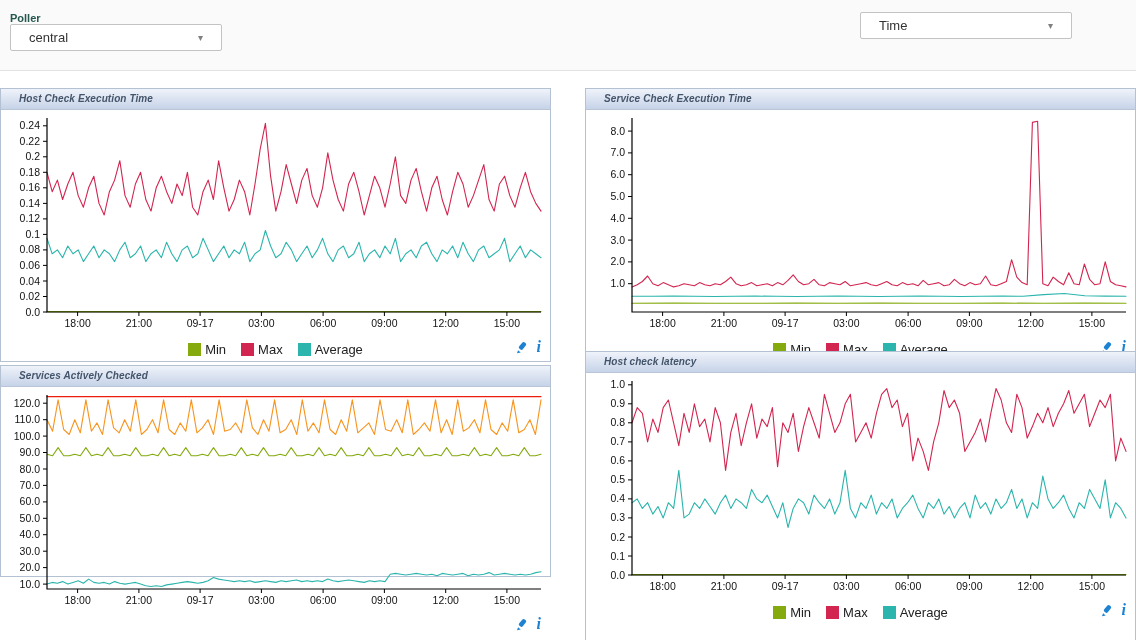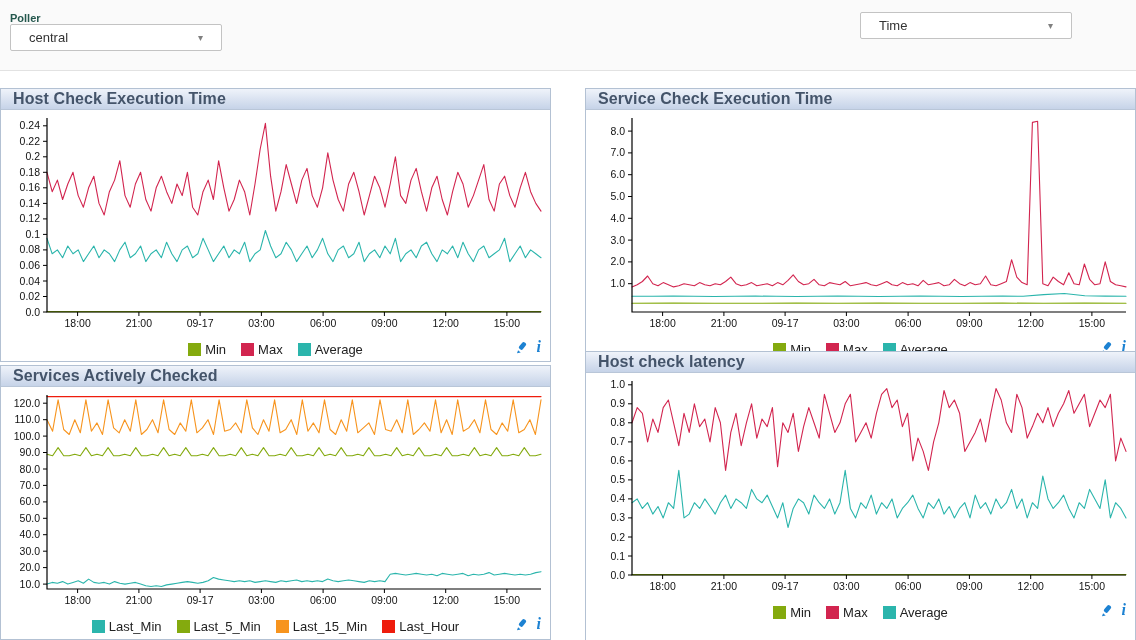--- a/index.html
+++ b/index.html
@@ -19,26 +19,26 @@
     width:212px;height:27px;box-sizing:border-box;border:1px solid #c3c3c3;border-radius:2px;
     background:#fff;display:flex;align-items:center;justify-content:space-between;
     padding:0 18px;font-size:13px;color:#333;cursor:pointer;
   }
   .caret{color:#808080;font-size:10px;line-height:1}
   .panel{
     position:absolute;width:551px;border:1px solid #b3c1d3;background:#fff;box-sizing:border-box;
   }
   #p0{left:0;top:88px;height:274px}
   #p1{left:585px;top:88px;height:269px}
-  #p2{left:0;top:365px;height:275px}
+  #p2{left:0;top:365px;height:212px}
   #p3{left:585px;top:351px;height:353px}
   .phead{
     height:20px;line-height:19px;background:linear-gradient(#eff3fa,#c6d3e8);
-    border-bottom:1px solid #b9c6d8;font-size:16px;font-weight:700;color:#44546a;
-    padding-left:12px;letter-spacing:.1px;
+    border-bottom:1px solid #b9c6d8;font-size:10px;font-weight:700;color:#44546a;
+    padding-left:18px;letter-spacing:.1px;font-style:italic;
   }
   svg.chart{display:block;width:549px;height:226px}
   svg.chart text{font-family:"Liberation Sans",sans-serif}
   .legendrow{
     position:relative;height:26px;display:flex;align-items:center;justify-content:center;
     gap:15px;font-size:13px;color:#222;
   }
   .li{display:inline-flex;align-items:center;gap:4px}
   .sw{width:13px;height:13px;display:inline-block}
   .picons{position:absolute;right:9px;top:3px;display:flex;gap:9px;align-items:center}
@@ -254,38 +254,20 @@
       <line x1="322.1" y1="202" x2="322.1" y2="206" stroke="#000" stroke-width="1"></line>
       <text x="322.1" y="217" text-anchor="middle" font-size="10.5" fill="#111">06:00</text>
       <line x1="383.4" y1="202" x2="383.4" y2="206" stroke="#000" stroke-width="1"></line>
       <text x="383.4" y="217" text-anchor="middle" font-size="10.5" fill="#111">09:00</text>
       <line x1="444.7" y1="202" x2="444.7" y2="206" stroke="#000" stroke-width="1"></line>
       <text x="444.7" y="217" text-anchor="middle" font-size="10.5" fill="#111">12:00</text>
       <line x1="505.9" y1="202" x2="505.9" y2="206" stroke="#000" stroke-width="1"></line>
       <text x="505.9" y="217" text-anchor="middle" font-size="10.5" fill="#111">15:00</text>
     </svg>
   <div class="legendrow">
-    <span class="legend" style="display:inline-flex;gap:15px">
-        <span class="li">
-          <span class="sw" style="background: rgb(43, 181, 172);"></span>
-          <span>Last_Min</span>
-        </span>
-        <span class="li">
-          <span class="sw" style="background: rgb(132, 170, 14);"></span>
-          <span>Last_5_Min</span>
-        </span>
-        <span class="li">
-          <span class="sw" style="background: rgb(247, 148, 30);"></span>
-          <span>Last_15_Min</span>
-        </span>
-        <span class="li">
-          <span class="sw" style="background: rgb(238, 28, 12);"></span>
-          <span>Last_Hour</span>
-        </span>
-      </span>
     <span class="picons">
       <span class="edit-ic">
           <svg width="13" height="13" viewBox="0 0 13 13">
             <rect x="5.2" y="0.8" width="4.6" height="8.2" rx="1.8" transform="rotate(40 7.5 4.9)" fill="#1d82d2"></rect>
             <path d="M3.1 9.3 L5.7 11.4 L2.0 12.2 Z" fill="#1d82d2"></path>
           </svg>
         </span>
       <span class="info-ic">i</span>
     </span>
   </div>

